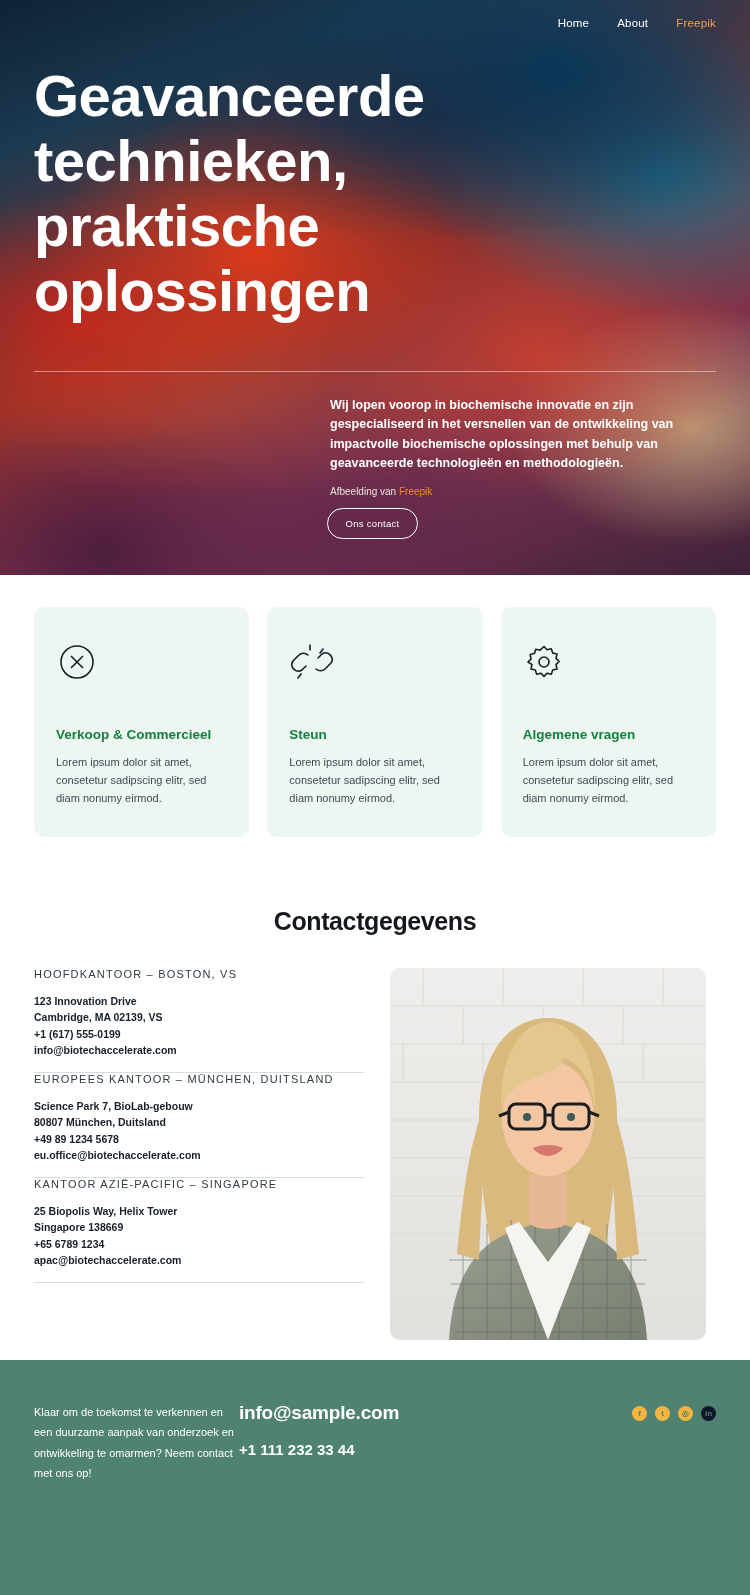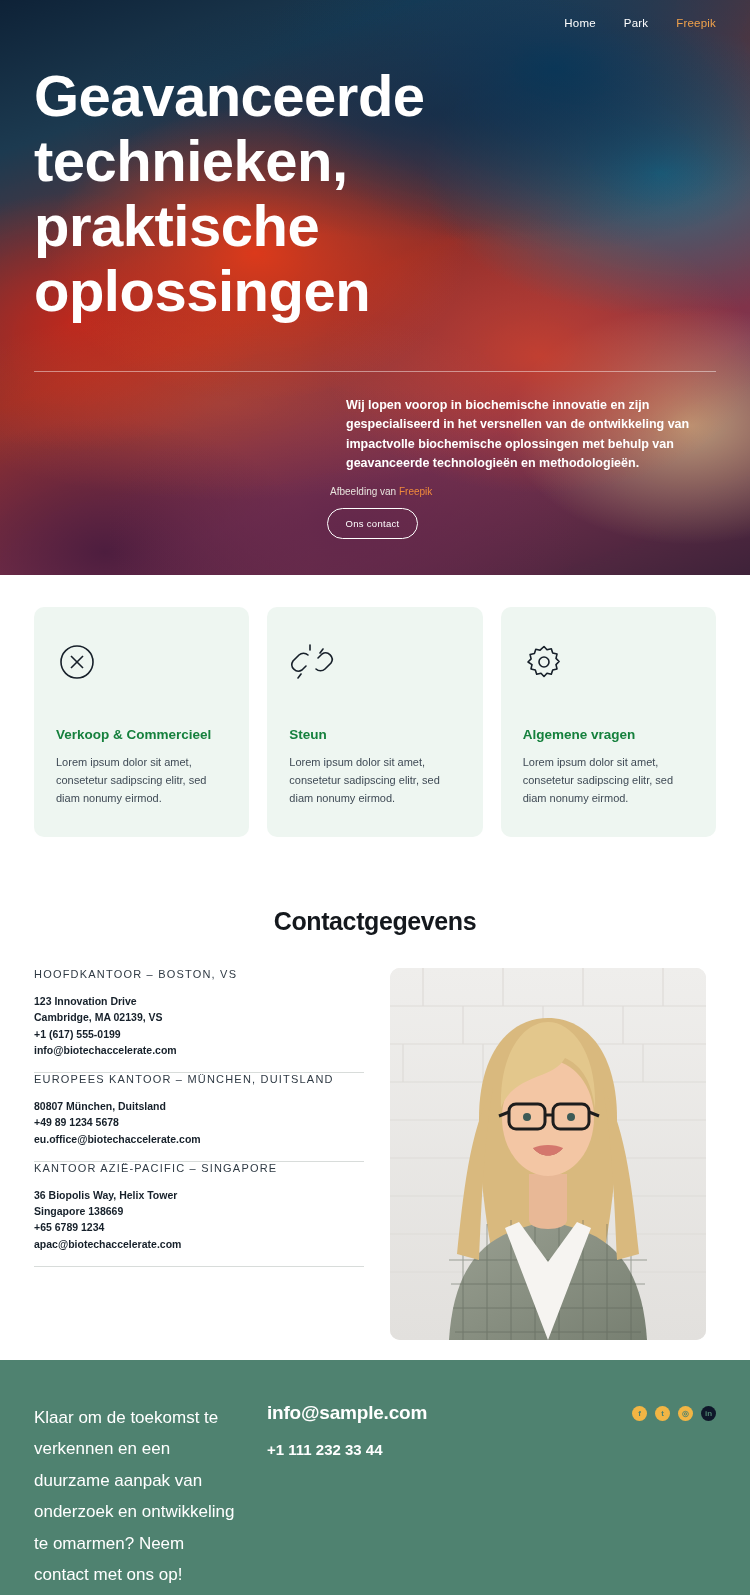--- a/index.html
+++ b/index.html
@@ -61,21 +61,21 @@
     max-width: 520px;
   }
   .hero-rule {
     position: absolute; left: 34px; right: 34px; top: 371px;
     height: 1px; background: rgba(255,255,255,0.45); z-index: 3;
   }
   .hero-lower {
     position: absolute; left: 330px; top: 396px; width: 370px; z-index: 3;
   }
   .hero-lead {
-    color: #ffffff; font-size: 12.5px; line-height: 1.55; font-weight: 700; margin-left: 16px;
+    color: #ffffff; font-size: 12.5px; line-height: 1.55; font-weight: 700;
   }
   .hero-credit { margin-top: 12px; font-size: 10px; color: #e8e3dd; }
   .hero-credit a { color: #f08a3c; text-decoration: none; }
   .hero-btn {
     position: absolute; left: 327px; top: 508px; z-index: 3;
     width: 91px; height: 31px; border: 1px solid #ffffff; border-radius: 16px;
     background: transparent; color: #ffffff; font-size: 9.5px;
     display: flex; align-items: center; justify-content: center;
     letter-spacing: .3px; cursor: pointer;
     font-family: "Liberation Sans", sans-serif;
@@ -119,22 +119,22 @@
     background: #e9e7e4;
   }
 
   
   .footer {
     position: absolute; left: 0; bottom: 0; width: 750px; height: 235px;
     background: #4f8270; color: #ffffff;
     padding: 42px 34px 0 34px;
     display: flex; align-items: flex-start;
   }
-  .f-left { width: 205px; font-size: 17px; line-height: 1.85; }
-  .f-mid { margin-left: 28px; }
+  .f-left { width: 205px; font-size: 11px; line-height: 1.85; }
+  .f-mid { }
   .f-email { font-size: 19px; font-weight: 700; letter-spacing: -0.2px; }
   .f-phone { font-size: 15px; font-weight: 700; margin-top: 17px; }
   .f-social { margin-left: auto; display: flex; gap: 8px; padding-top: 4px; }
   .soc {
     width: 15px; height: 15px; border-radius: 50%;
     display: flex; align-items: center; justify-content: center;
     font-size: 8px; font-weight: 700; color: #4f8270;
   }
   .soc.fb { background: #f2b544; }
   .soc.tw { background: #f2b544; }
@@ -144,21 +144,21 @@
 </head>
 <body>
 
 <div class="page">
 
   <section class="hero">
     <div class="hero-bg"></div>
 
     <nav class="nav">
       <a href="#">Home</a>
-      <a href="#">Park</a>
+      <a href="#">About</a>
       <a href="#" class="active">Freepik</a>
     </nav>
 
     <div class="hero-inner">
       <h1 class="hero-title">Geavanceerde technieken, praktische oplossingen</h1>
     </div>
 
     <div class="hero-rule"></div>
 
     <div class="hero-lower">
@@ -222,29 +222,30 @@
         <div class="office-name">HOOFDKANTOOR – BOSTON, VS</div>
         <div class="office-line">123 Innovation Drive</div>
         <div class="office-line">Cambridge, MA 02139, VS</div>
         <div class="office-line">+1 (617) 555-0199</div>
         <div class="office-line">info@biotechaccelerate.com</div>
       </div>
       <div class="office-sep"></div>
 
       <div class="office">
         <div class="office-name">EUROPEES KANTOOR – MÜNCHEN, DUITSLAND</div>
+        <div class="office-line">Science Park 7, BioLab-gebouw</div>
         <div class="office-line">80807 München, Duitsland</div>
         <div class="office-line">+49 89 1234 5678</div>
         <div class="office-line">eu.office@biotechaccelerate.com</div>
       </div>
       <div class="office-sep"></div>
 
       <div class="office">
         <div class="office-name">KANTOOR AZIË-PACIFIC – SINGAPORE</div>
-        <div class="office-line">36 Biopolis Way, Helix Tower</div>
+        <div class="office-line">25 Biopolis Way, Helix Tower</div>
         <div class="office-line">Singapore 138669</div>
         <div class="office-line">+65 6789 1234</div>
         <div class="office-line">apac@biotechaccelerate.com</div>
       </div>
       <div class="office-sep"></div>
 
     </div>
 
     <div class="photo">
       <svg width="100%" height="100%" viewBox="0 0 330 372" preserveAspectRatio="xMidYMid slice">

